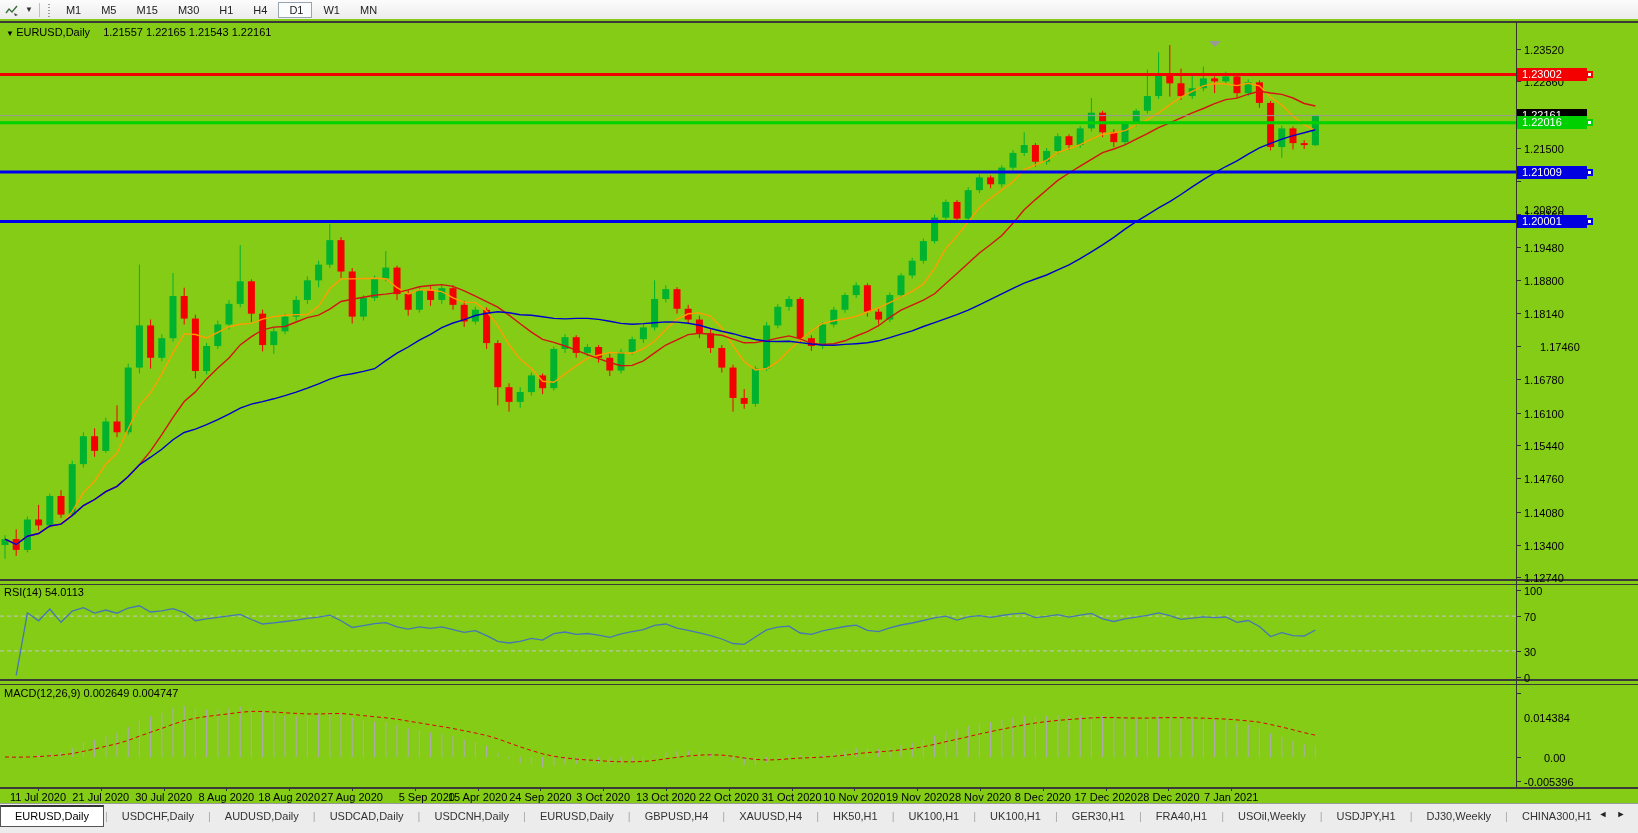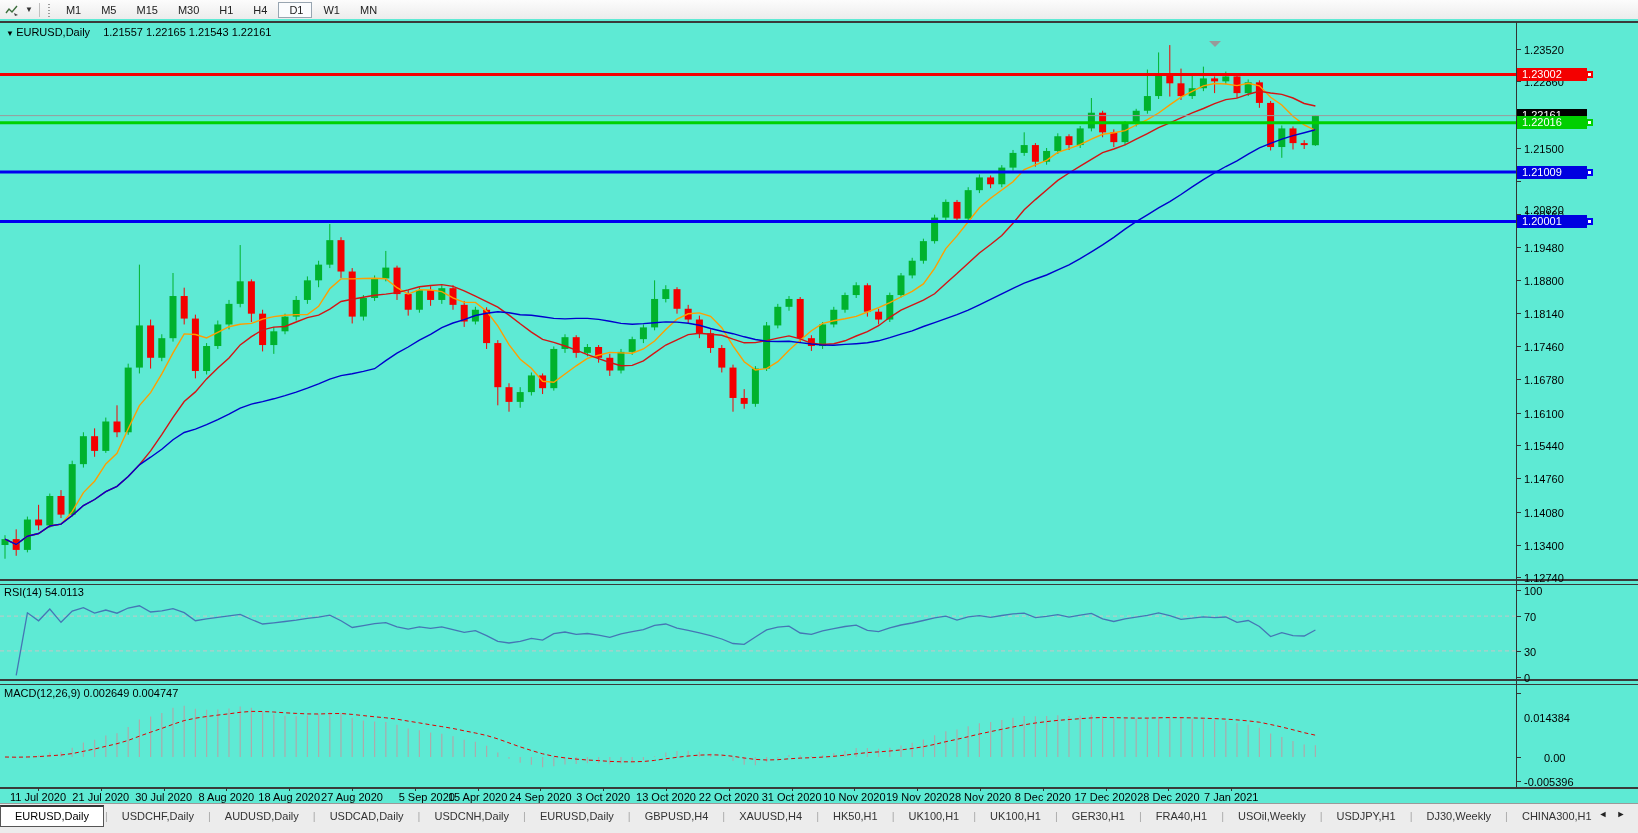--- a/index.html
+++ b/index.html
@@ -6,21 +6,21 @@
   #app{position:relative;width:1638px;height:833px;background:#fff;overflow:hidden;}
   
   #toolbar{position:absolute;left:0;top:0;width:1638px;height:19px;background:linear-gradient(#fcfcfc,#ececec);border-bottom:1px solid #b5b5b5;display:flex;align-items:center;}
   .tool-icon{width:20px;height:15px;display:flex;align-items:center;justify-content:center;margin-left:2px;}
   .caret{color:#333;font-size:8px;padding:0 3px;}
   .tb-sep{width:1px;height:14px;background:#c0c0c0;margin:0 3px;}
   .grip{width:5px;height:14px;margin:0 4px;background:repeating-linear-gradient(#9a9a9a 0 1px,transparent 1px 3px);background-size:2px 100%;background-repeat:repeat-y;background-position:1px 1px;}
   .tfbtn{padding:1px 8px;margin:0 1px;color:#222;border:1px solid transparent;cursor:default;}
   .tfbtn.active{border:1px solid #98a5b1;background:#fafcfe;padding-left:10px;}
   
-  #chartwin{position:absolute;left:0;top:19px;width:1638px;height:784px;background:#5eead4;}
+  #chartwin{position:absolute;left:0;top:19px;width:1638px;height:784px;background:#84cc16;}
   .frameline{position:absolute;background:#3a3a3a;}
   #header{position:absolute;left:6px;top:7px;color:#000;}
   #header .sym{margin-right:10px;}
   .panel-title{position:absolute;left:4px;color:#000;}
   .axis-label{position:absolute;left:1524px;color:#000;white-space:nowrap;}
   .axis-tick{position:absolute;left:1516px;width:5px;height:1px;background:#333;}
   .price-tag{position:absolute;left:1517px;width:70px;height:13px;color:#fff;line-height:13px;padding-left:5px;box-sizing:border-box;}
   .date-label{position:absolute;top:790px;transform:translateX(-50%);color:#000;white-space:nowrap;}
   .date-tick{position:absolute;top:788px;width:1px;height:3px;background:#333;}
   .handle{position:absolute;width:7px;height:7px;background:#fff;box-sizing:border-box;}
@@ -474,21 +474,21 @@
       <div class="axis-label" style="top: 157.338px; margin-top: 28px;">1.20820</div>
       <div class="axis-tick" style="top: 194.685px;"></div>
       <div class="axis-label" style="top: 189.685px;">1.20160</div>
       <div class="axis-tick" style="top: 228.013px;"></div>
       <div class="axis-label" style="top: 223.013px;">1.19480</div>
       <div class="axis-tick" style="top: 261.342px;"></div>
       <div class="axis-label" style="top: 256.342px;">1.18800</div>
       <div class="axis-tick" style="top: 293.689px;"></div>
       <div class="axis-label" style="top: 288.689px;">1.18140</div>
       <div class="axis-tick" style="top: 327.017px;"></div>
-      <div class="axis-label" style="top: 322.017px;">1.17460</div>
+      <div class="axis-label" style="top: 322.017px; margin-left: 16px;">1.17460</div>
       <div class="axis-tick" style="top: 360.345px;"></div>
       <div class="axis-label" style="top: 355.345px; text-align: center;">1.16780</div>
       <div class="axis-tick" style="top: 393.674px;"></div>
       <div class="axis-label" style="top: 388.674px;">1.16100</div>
       <div class="axis-tick" style="top: 426.021px;"></div>
       <div class="axis-label" style="top: 421.021px;">1.15440</div>
       <div class="axis-tick" style="top: 459.349px;"></div>
       <div class="axis-label" style="top: 454.349px;">1.14760</div>
       <div class="axis-tick" style="top: 492.677px;"></div>
       <div class="axis-label" style="top: 487.677px;">1.14080</div>

